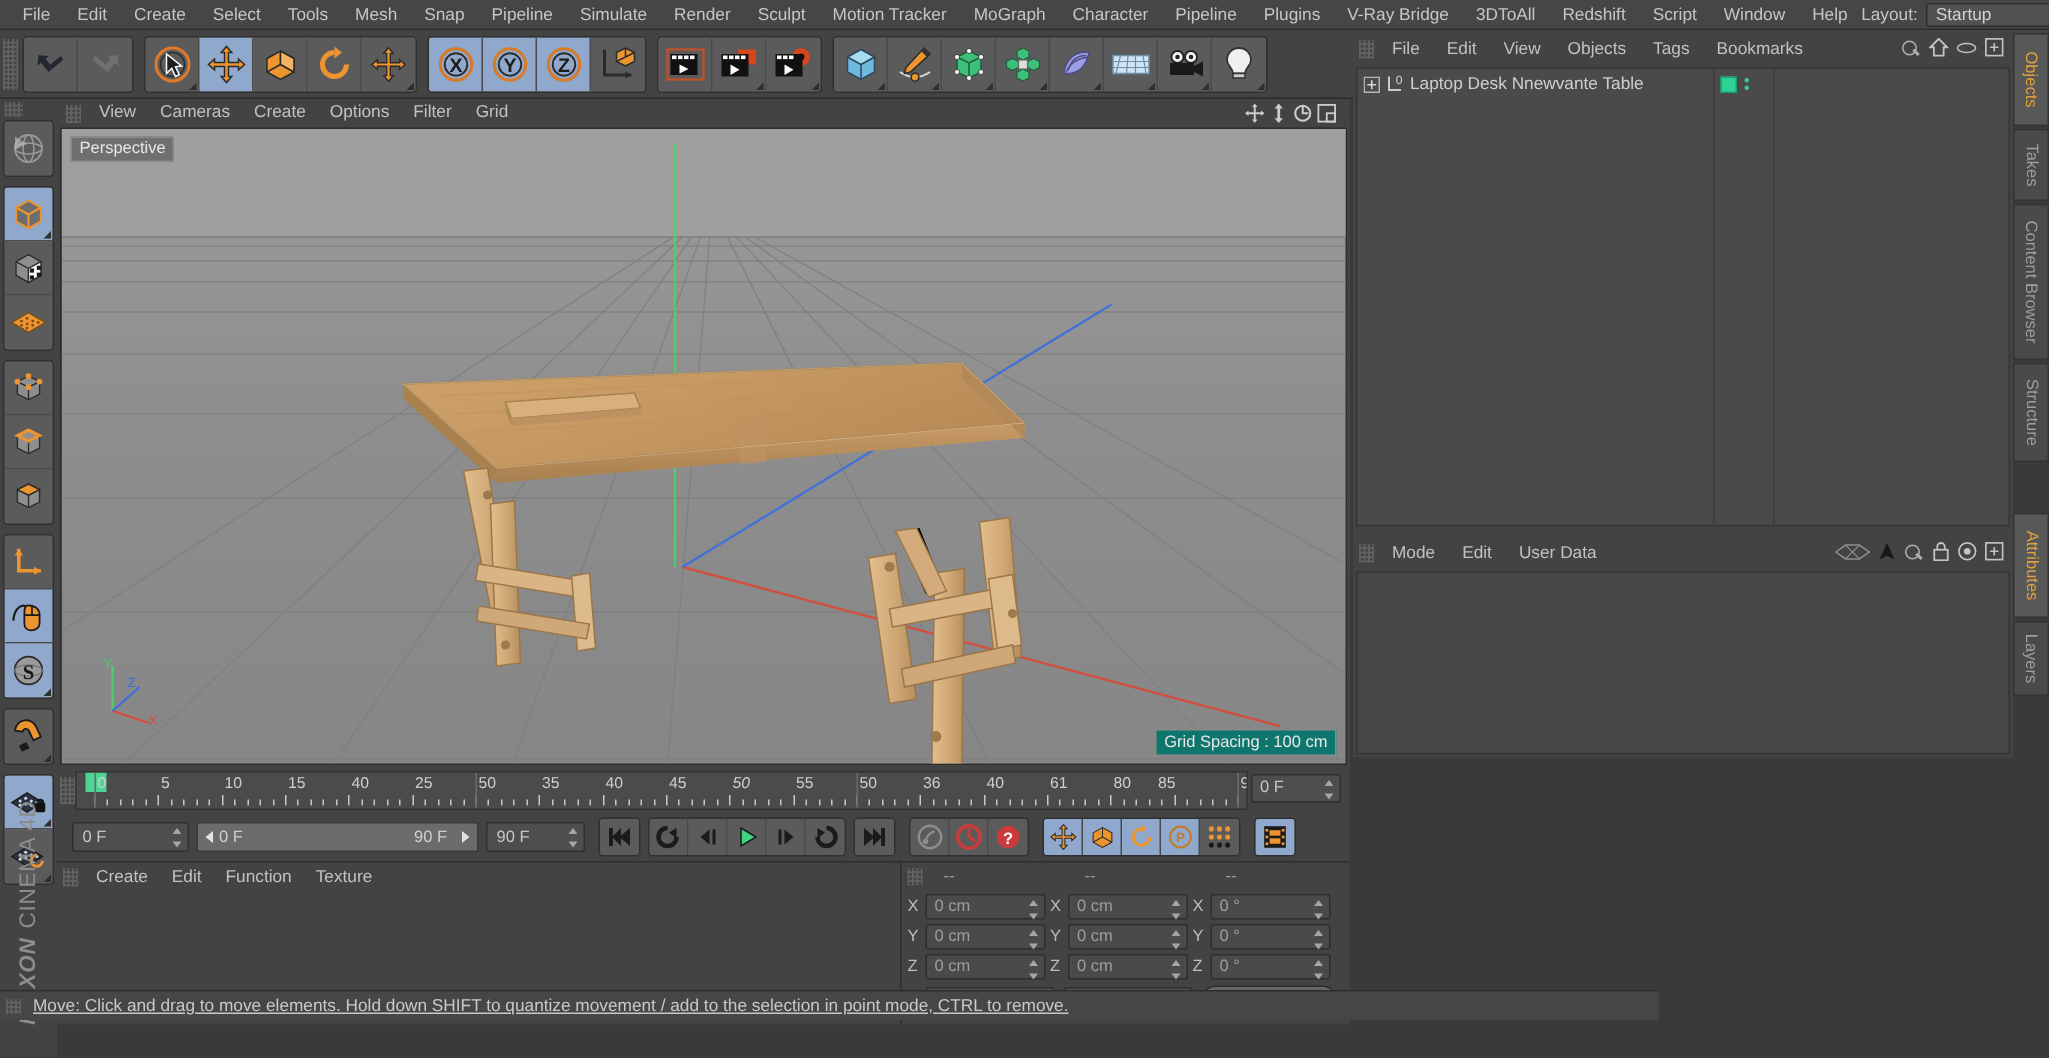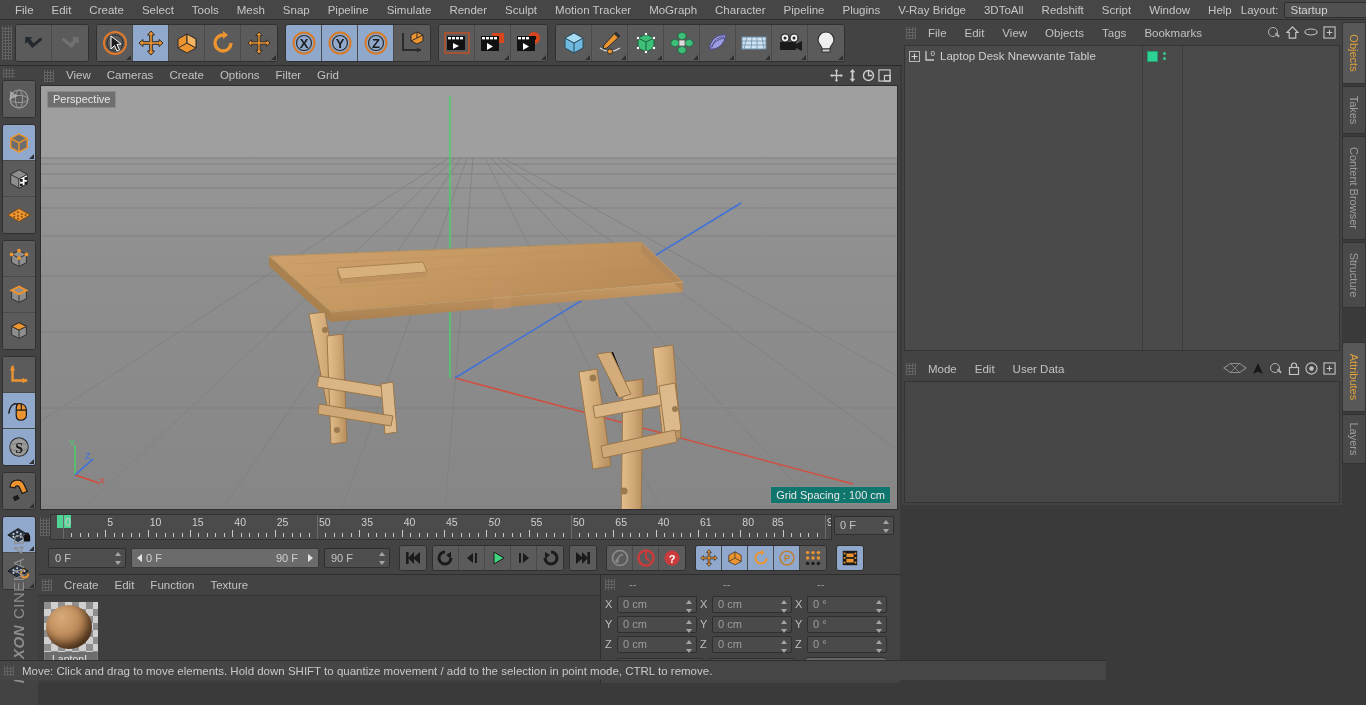--- a/index.html
+++ b/index.html
@@ -248,21 +248,21 @@
     width:24px; background:#4a4a4a; border:1px solid #333; margin-bottom:2px;
     display:flex; align-items:center; justify-content:center; overflow:hidden;
   }
   .vtab span{ transform:rotate(90deg); white-space:nowrap; font-size:11px; color:#9e9e9e;}
   .vtab.active{ background:#585858; }
   .vtab.active span{ color:#e2a13c; }
 
   
   .statusbar{
     position:absolute; left:0; top:660px; width:1106px; height:20px;
-    background:#464646; border-top:1px solid #2e2e2e; display:flex; align-items:center;
+    background:#464646; border-top:1px solid #2e2e2e; display:flex; align-items:center;text-decoration:underline;
   }
   .sgrip{width:10px;height:10px;margin:0 8px 0 4px;
     background:repeating-linear-gradient(0deg,#6d6d6d 0 1px,transparent 1px 3px),
                repeating-linear-gradient(90deg,#6d6d6d 0 1px,transparent 1px 3px);
     background-size:3px 3px;opacity:.7;}
   .statustxt{ font-size:11.5px; color:#c9c9c9; }
 </style>
 </head>
 <body>
 
@@ -931,21 +931,21 @@
         <div class="lbl" style="left: 141px;">15</div>
         <div class="lbl" style="left: 183.333px;">40</div>
         <div class="lbl" style="left: 225.667px;">25</div>
         <div class="lbl" style="left: 268px;">50</div>
         <div class="lbl" style="left: 310.333px;">35</div>
         <div class="lbl" style="left: 352.667px;">40</div>
         <div class="lbl" style="left: 395px;">45</div>
         <div class="lbl" style="left: 437.333px; font-style: italic;">50</div>
         <div class="lbl" style="left: 479.667px;">55</div>
         <div class="lbl" style="left: 522px;">50</div>
-        <div class="lbl" style="left: 564.333px;">65</div>
+        <div class="lbl" style="left: 564.333px;">36</div>
         <div class="lbl" style="left: 606.667px;">40</div>
         <div class="lbl" style="left: 649px;">61</div>
         <div class="lbl" style="left: 691.333px;">80</div>
         <div class="lbl" style="left: 721px;">85</div>
         <div class="lbl" style="left: 776px;">90</div>
         <div class="vline" style="left: 12px;"></div>
         <div class="vline" style="left: 266px;"></div>
         <div class="vline" style="left: 520px;"></div>
         <div class="vline" style="left: 774px;"></div>
       </div>
@@ -1104,28 +1104,20 @@
     </div>
   </div>
 
   <div class="matman">
     <div class="mm-menu">
       <div class="grip" style="height:12px;margin-left:4px;margin-right:4px"></div>
       <div class="mi">Create</div>
       <div class="mi">Edit</div>
       <div class="mi">Function</div>
       <div class="mi">Texture</div>
-    </div>
-    <div class="mm-body">
-      <div class="matchip">
-        <div class="matthumb">
-          <div class="matsphere"></div>
-        </div>
-        <div class="matname">LaptopL</div>
-      </div>
     </div>
   </div>
 
   <div class="coord">
     <div class="coord-hdr">
       <div class="grip" style="height:11px;margin-left:4px;margin-right:4px"></div>
       <span class="dd" style="left:28px">--</span>
       <span class="dd" style="left:122px">--</span>
       <span class="dd" style="left:216px">--</span>
     </div>

